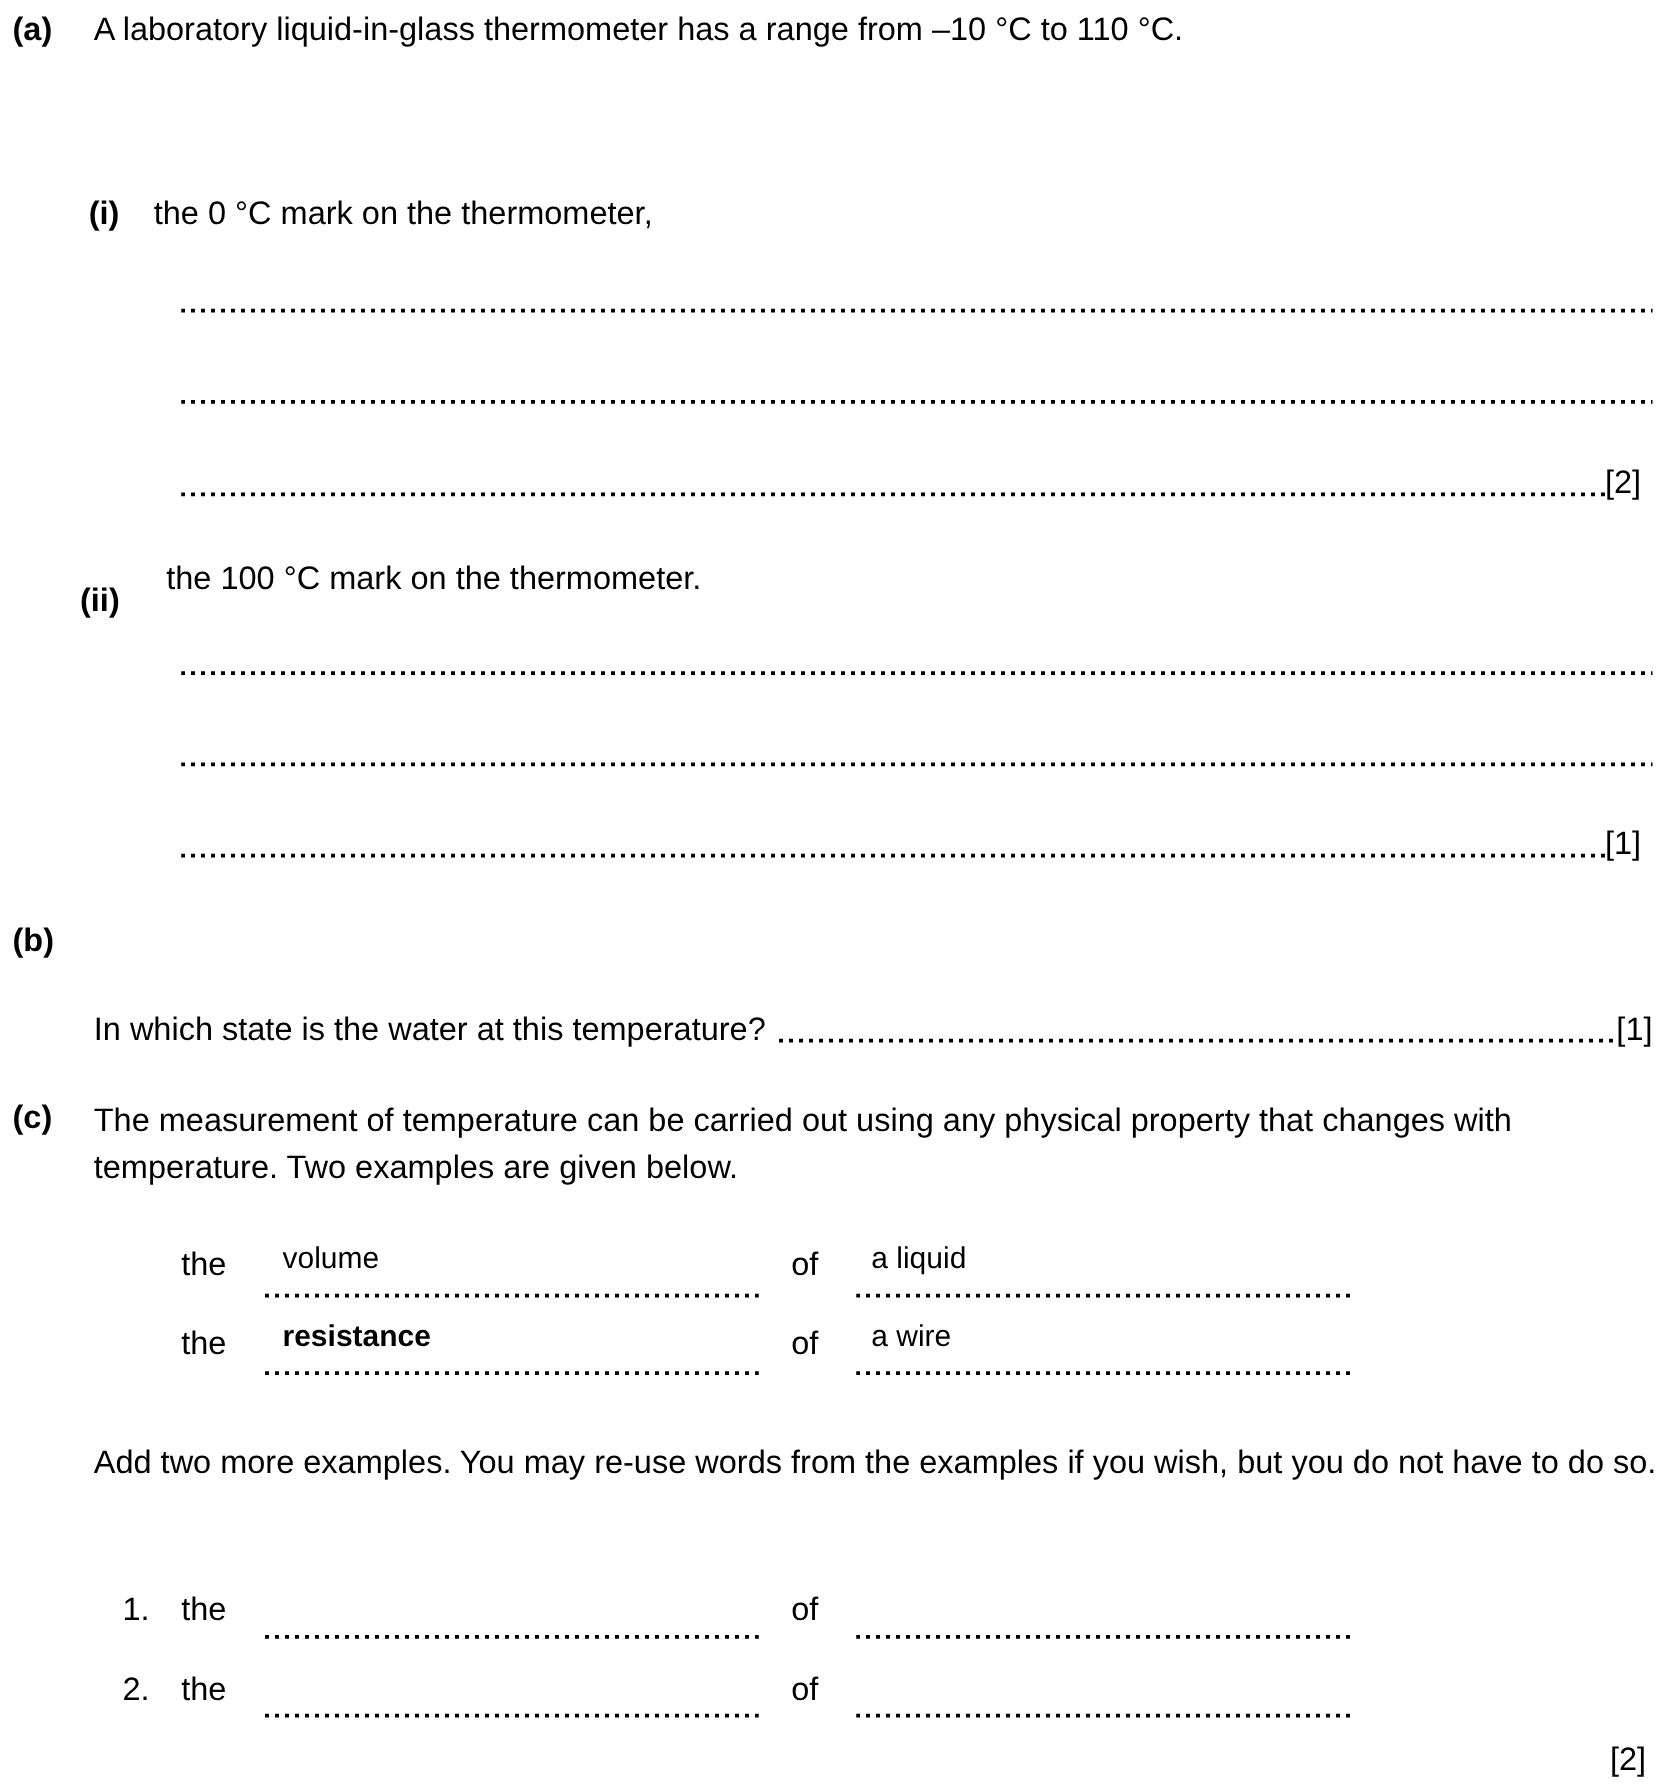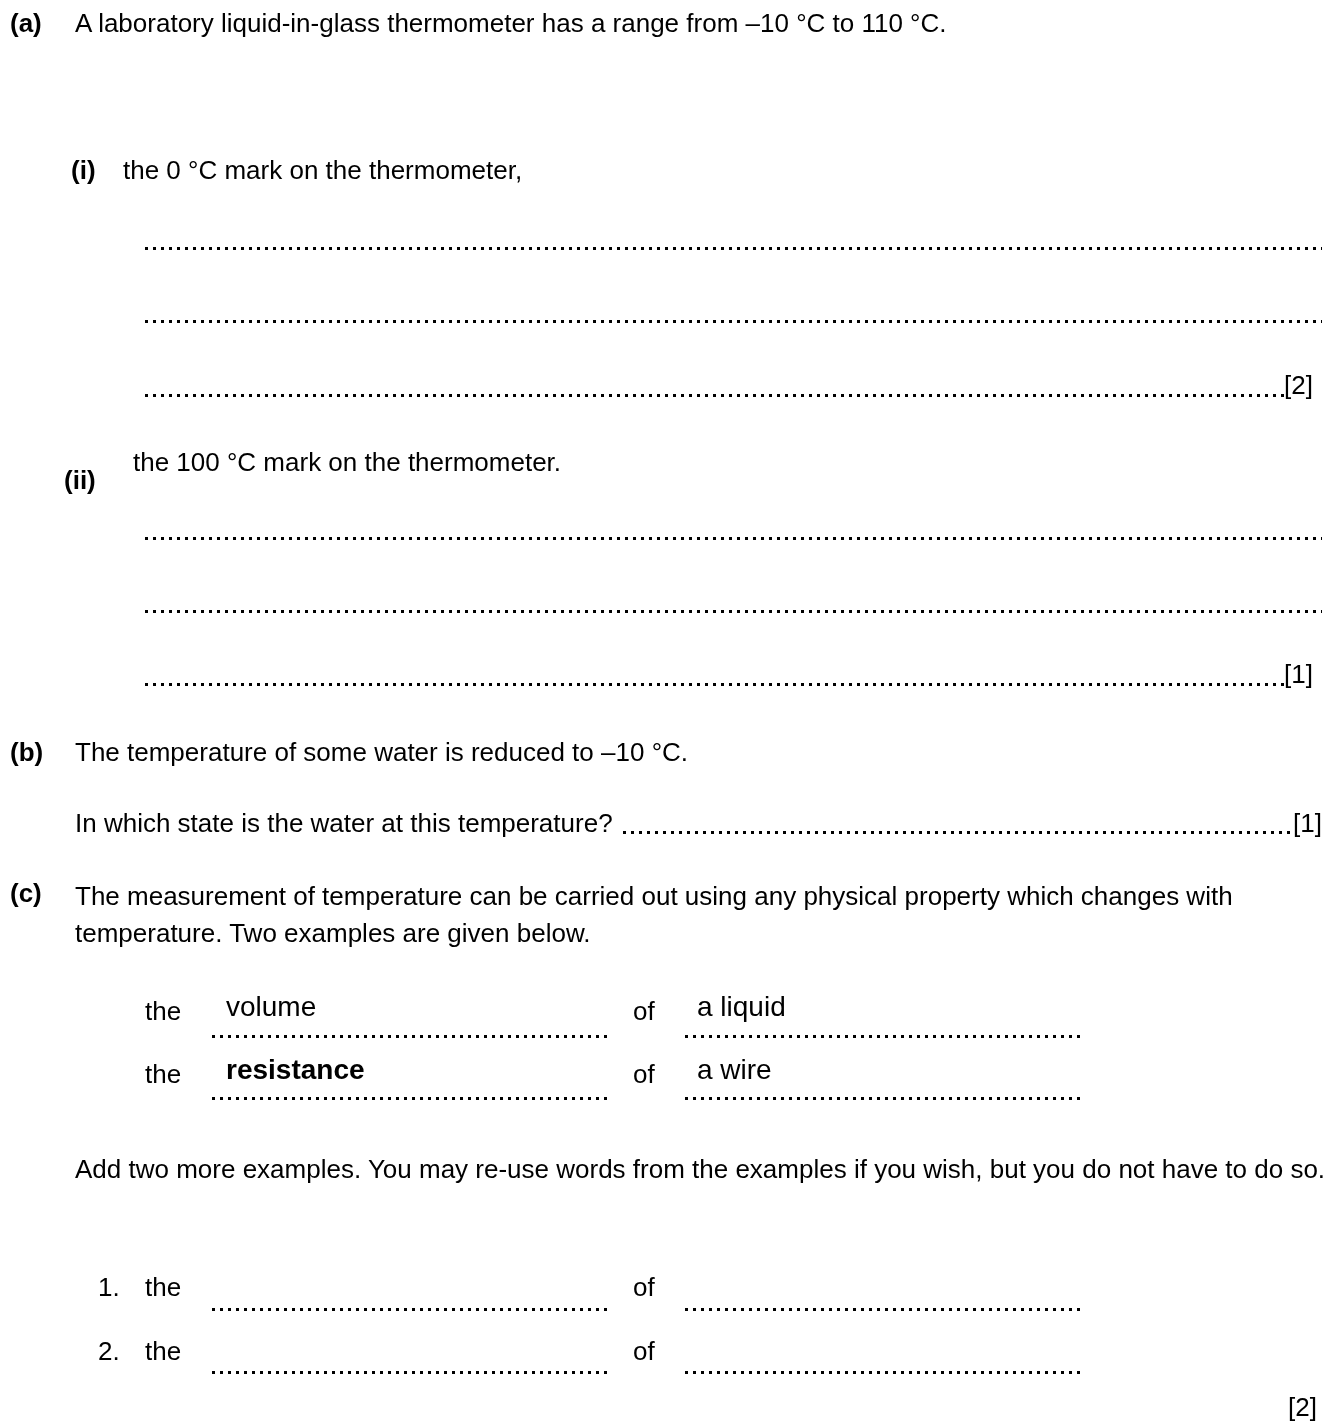--- a/index.html
+++ b/index.html
@@ -9,21 +9,21 @@
     height: 1428px;
     background: #ffffff;
     color: #000000;
     font-family: "Liberation Sans", "DejaVu Sans", sans-serif;
     font-size: 26px;
     line-height: 30px;
     overflow: hidden;
   }
   .abs { position: absolute; white-space: nowrap; }
   .b { font-weight: bold; }
-  .big { font-size: 28px; line-height: 34px; }
+  .big { font-size: 24px; line-height: 34px; }
   .wrap { white-space: normal; line-height: 37px; }
   .leader {
     position: absolute;
     height: 3px;
     background-image: repeating-linear-gradient(to right, #000 0, #000 3px, transparent 3px, transparent 8px);
   }
   .qrow {
     position: absolute;
     display: flex;
     align-items: flex-end;
@@ -55,30 +55,29 @@
 
   <span class="abs b" style="left:64px; top:447px;margin-top:18px;">(ii)</span>
   <span class="abs" style="left:133px; top:447px;">the 100 °C mark on the thermometer.</span>
 
   <div class="leader" style="left:145px; top:537px; width:1177px;"></div>
   <div class="leader" style="left:145px; top:610px; width:1177px;"></div>
   <div class="leader" style="left:145px; top:683px; width:1139px;"></div>
   <span class="abs" style="left:1284px; top:659px;">[1]</span>
 
   <span class="abs b" style="left:10px; top:737px;">(b)</span>
-  <span class="abs" style="left:75px; top:737px;">The temperature of some water is reduced to –10 °C.</span>
 
   <div class="qrow" style="left:75px; top:808px; width:1247px;">
     <span style="white-space:nowrap;">In which state is the water at this temperature?</span>
     <div class="lead"></div>
     <span>[1]</span>
   </div>
 
   <span class="abs b" style="left:10px; top:878px;">(c)</span>
-  <div class="abs wrap" style="left:75px; top:878px; width:1255px;">The measurement of temperature can be carried out using any physical property which changes with temperature. Two examples are given below.</div>
+  <div class="abs wrap" style="left:75px; top:878px; width:1255px;">The measurement of temperature can be carried out using any physical property that changes with temperature. Two examples are given below.</div>
 
   <span class="abs" style="left:145px; top:996px;">the</span>
   <span class="abs big" style="left:226px; top:990px;">volume</span>
   <span class="abs" style="left:633px; top:996px;">of</span>
   <span class="abs big" style="left:697px; top:990px;">a liquid</span>
   <div class="leader" style="left:212px; top:1035px; width:395px;"></div>
   <div class="leader" style="left:685px; top:1035px; width:397px;"></div>
 
   <span class="abs" style="left:145px; top:1059px;">the</span>
   <span class="abs big" style="left:226px; top:1053px;font-weight:bold;">resistance</span>

